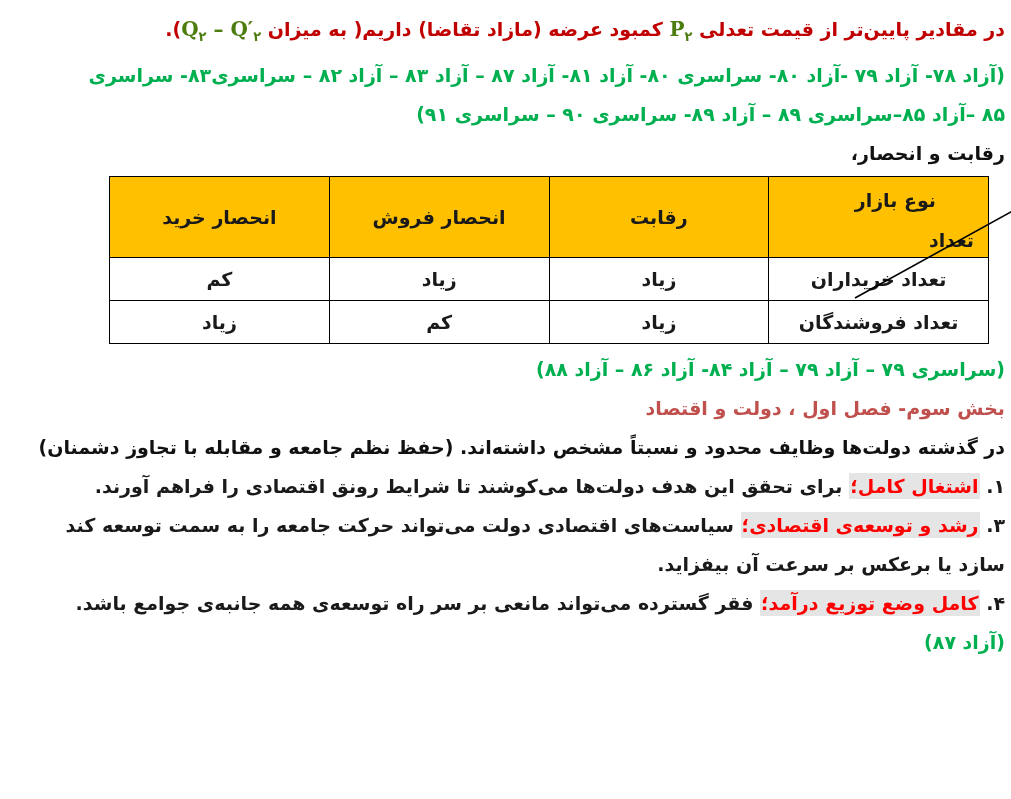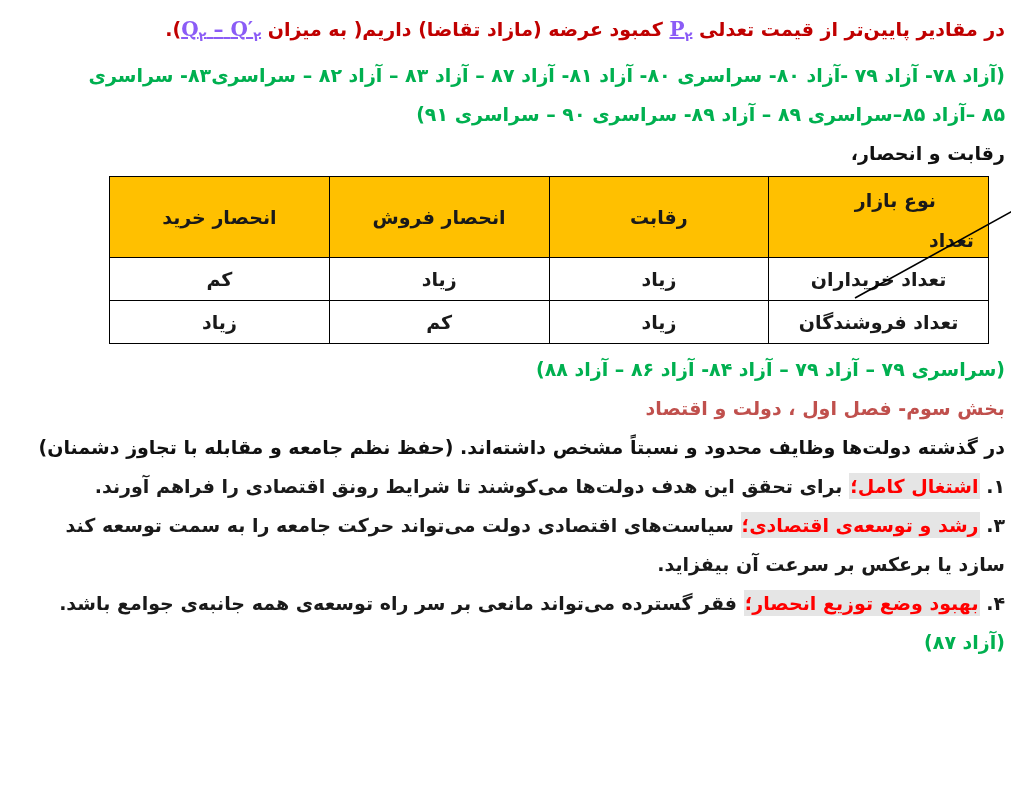--- a/index.html
+++ b/index.html
@@ -9,22 +9,22 @@
     padding:10px 6px 0 28px;
     font-family:"DejaVu Sans",sans-serif;font-weight:bold;
     color:#1a1a1a;
   }
   p.ln{margin:0;line-height:39px;font-size:19px;text-align:right;}
   .center{text-align:center;}
   .red{color:#C00000;}
   .green{color:#00B050;}
   .brick{color:#C0504D;}
   .black{color:#111111;}
-  .formula{color:#8b5cf6;direction:ltr;unicode-bidi:isolate;
-    font-family:"DejaVu Serif","Liberation Serif",serif;font-size:20px;text-decoration:underline;}
+  .formula{color:#4d7c0f;direction:ltr;unicode-bidi:isolate;
+    font-family:"DejaVu Serif","Liberation Serif",serif;font-size:20px;}
   .formula sub{font-size:13px;font-family:"DejaVu Sans",sans-serif;}
   .hl{background:#e5e5e5;color:#FF0000;padding:2px 1px;}
   .hl .num-in{color:#111111;}
 
   .table-wrap{position:relative;width:796px;margin:3px 16px 6px auto;}
   table.market{border-collapse:collapse;table-layout:fixed;width:880px;direction:rtl;}
   table.market th,table.market td{
     border:1.5px solid #000;font-size:19px;font-weight:bold;
     text-align:center;vertical-align:middle;padding:0;
   }
@@ -88,17 +88,17 @@
 
   <p class="ln green mt10">(سراسری ۷۹ – آزاد ۷۹ – آزاد ۸۴- آزاد ۸۶ – آزاد ۸۸)</p>
   <p class="ln brick">بخش سوم- فصل اول ، دولت و اقتصاد</p>
   <p class="ln black">در گذشته دولت‌ها وظایف محدود و نسبتاً مشخص داشته‌اند. (حفظ نظم جامعه و مقابله با تجاوز دشمنان)</p>
 
   <p class="ln"><span>۱. </span><span class="hl">اشتغال کامل؛</span><span> برای تحقق این هدف دولت‌ها می‌کوشند تا شرایط رونق اقتصادی را فراهم آورند.</span></p>
 
 
   <p class="ln"><span>۳. </span><span class="hl">رشد و توسعه‌ی اقتصادی؛</span><span> سیاست‌های اقتصادی دولت می‌تواند حرکت جامعه را به سمت توسعه کند سازد یا برعکس بر سرعت آن بیفزاید.</span></p>
 
-  <p class="ln"><span>۴. </span><span class="hl">بهبود وضع توزیع انحصار؛</span><span> فقر گسترده می‌تواند مانعی بر سر راه توسعه‌ی همه جانبه‌ی جوامع باشد.</span></p>
+  <p class="ln"><span>۴. </span><span class="hl">کامل وضع توزیع درآمد؛</span><span> فقر گسترده می‌تواند مانعی بر سر راه توسعه‌ی همه جانبه‌ی جوامع باشد.</span></p>
 
   <p class="ln green">(آزاد ۸۷)</p>
 
 </div>
 
 </body></html>

